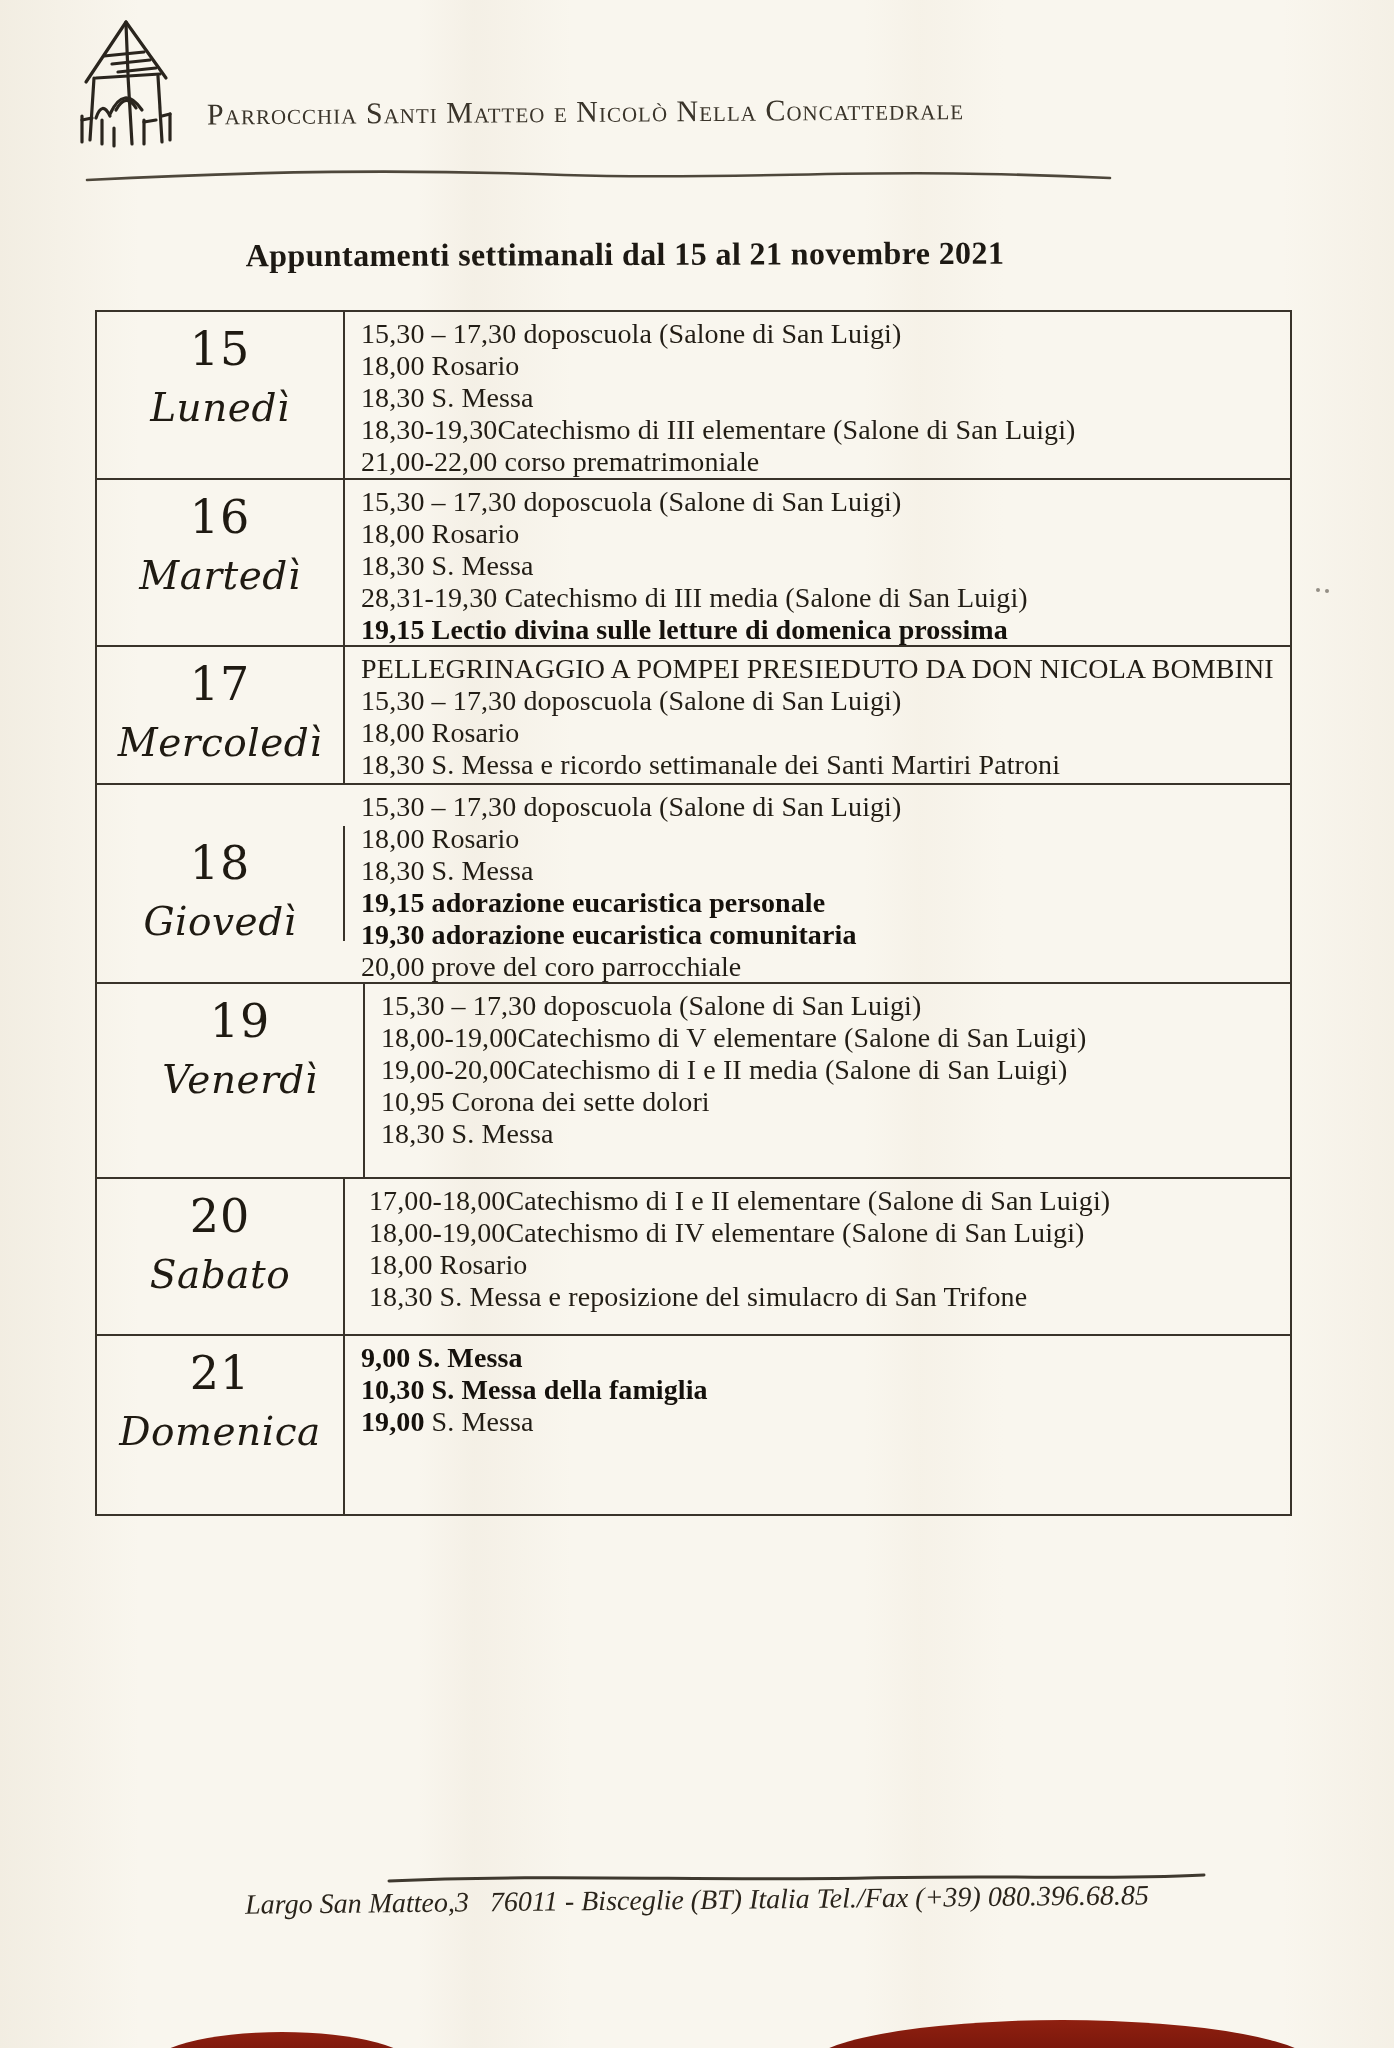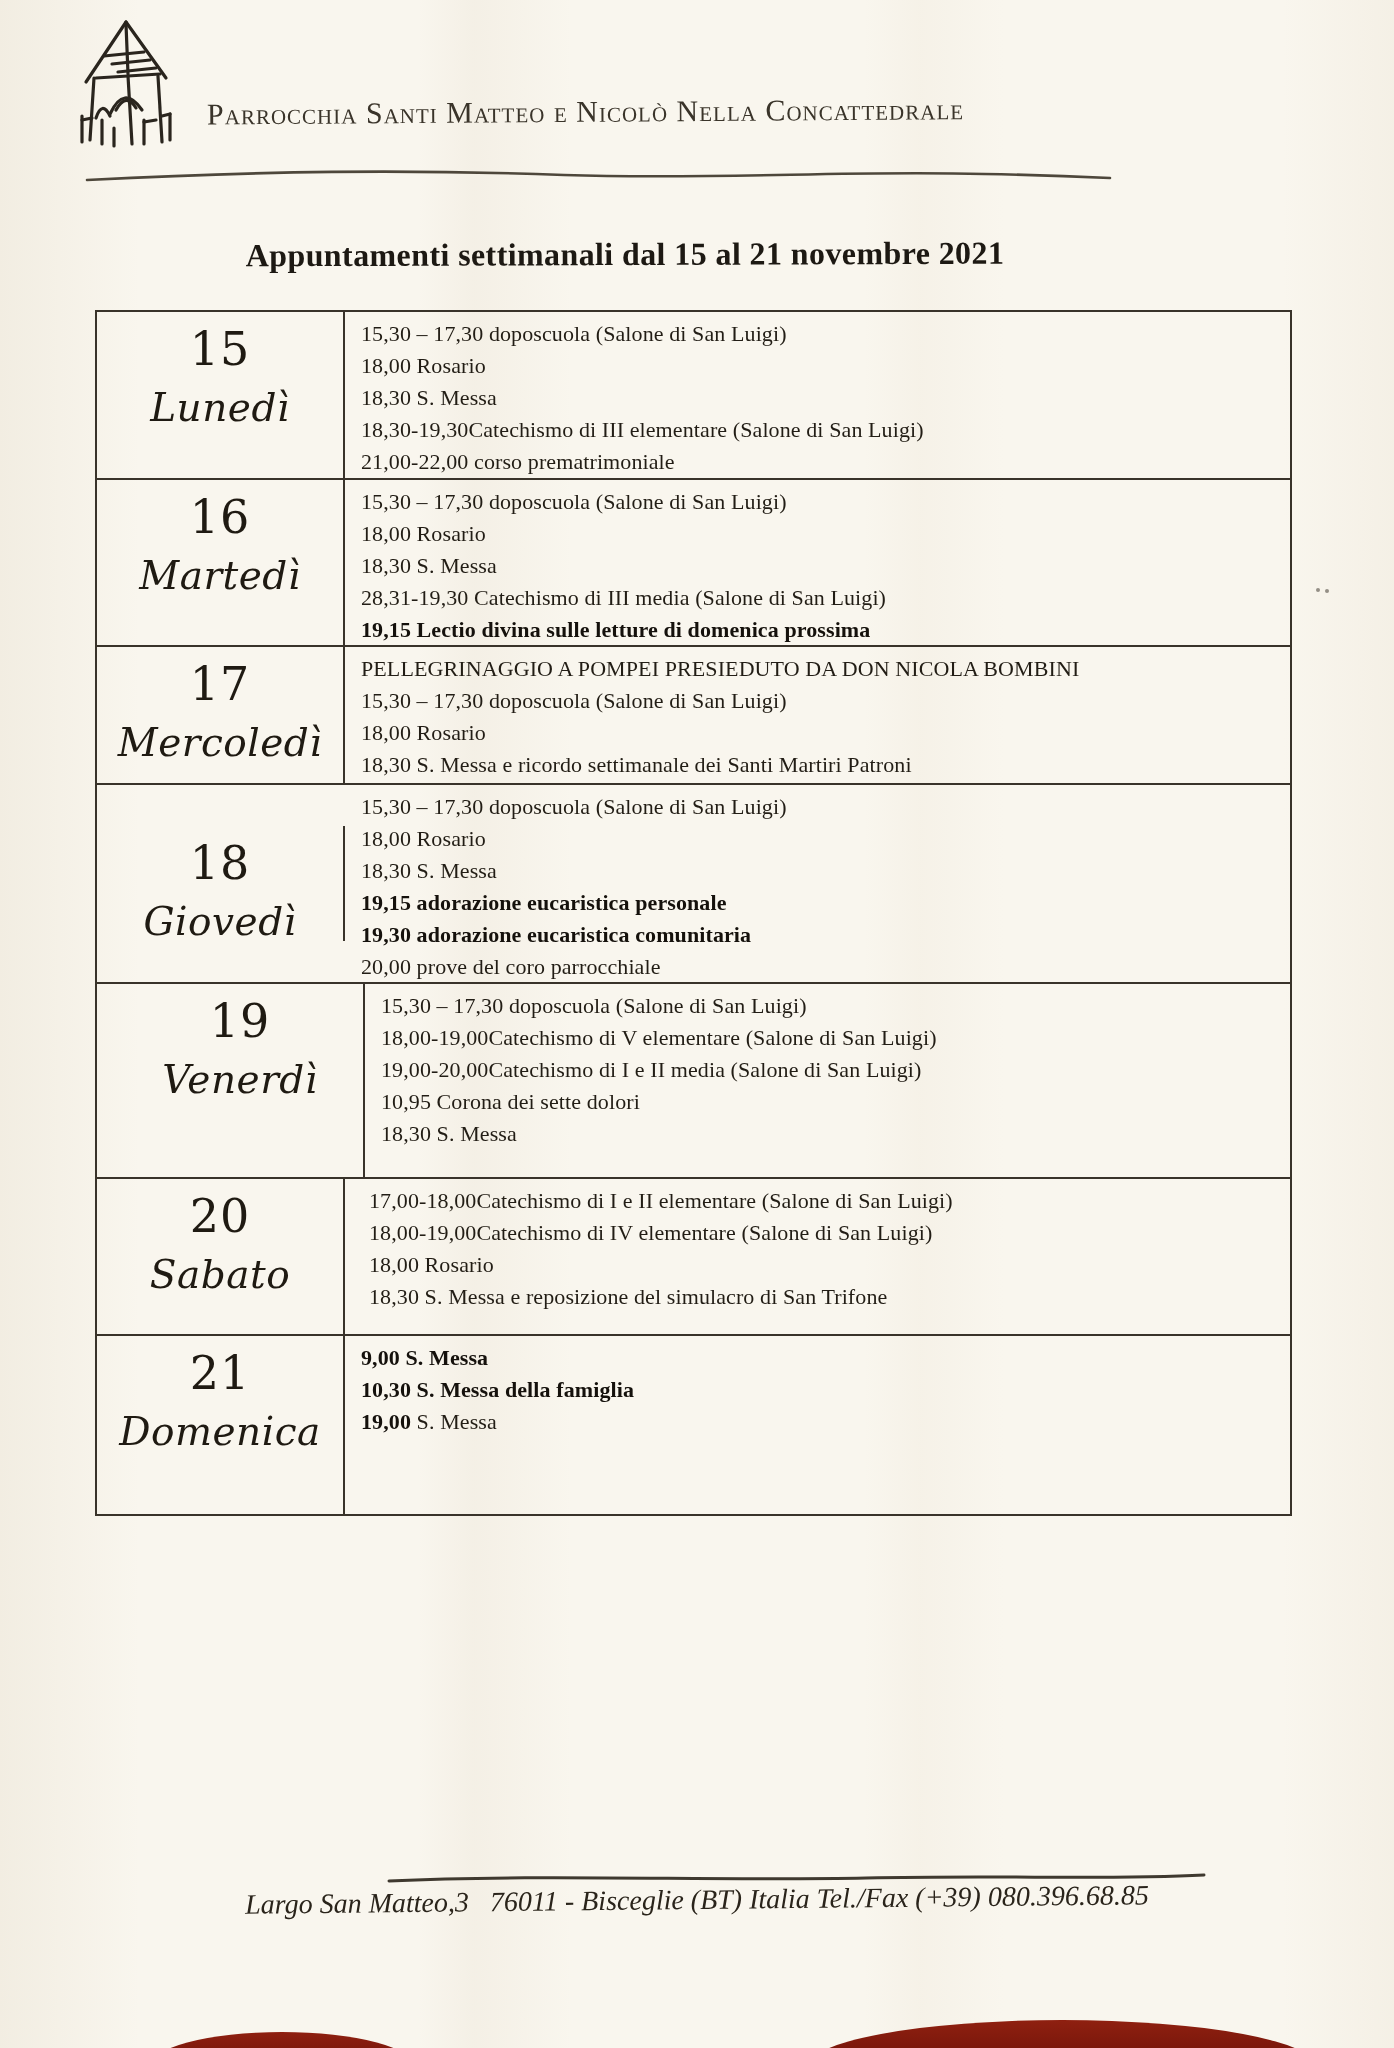--- a/index.html
+++ b/index.html
@@ -39,21 +39,21 @@
   .day-row:nth-child(5){height:195px;padding-left:20px;}
   .day-row:nth-child(6){height:157px;gap:8px;}
   .day-row:nth-child(7){height:178px;}
   .day-cell{
     width:248px;flex:none;border-right:2px solid #39332a;box-sizing:border-box;
     text-align:center;color:#1f1a12;
   }
   .day-number{font-family:"DejaVu Serif",serif;font-size:46px;line-height:1;margin-top:14px;letter-spacing:1px;}
   .day-name{font-family:"DejaVu Serif",serif;font-size:39px;line-height:1;margin-top:16px;letter-spacing:0.5px;font-style:italic;}
   .events-cell{flex:1;padding:6px 8px 0 16px;overflow:hidden;}
-  .event-line{font-size:22px;line-height:32px;white-space:nowrap;color:#221d15;letter-spacing:0.1px;}
+  .event-line{font-size:28px;line-height:32px;white-space:nowrap;color:#221d15;letter-spacing:0.1px;}
   .event-line .bold{font-weight:bold;color:#15110c;}
   .footer-rule{position:absolute;left:386px;top:1870px;}
   .footer{
     position:absolute;left:0;top:1884px;width:1394px;text-align:center;
     font-style:italic;font-size:28px;color:#2a241b;white-space:pre;
     transform:rotate(-0.6deg);
   }
   .stray{
     position:absolute;left:1316px;top:588px;width:4px;height:4px;border-radius:50%;
     background:#6b655c;box-shadow:9px 1px 0 0 #6b655c;opacity:0.7;

